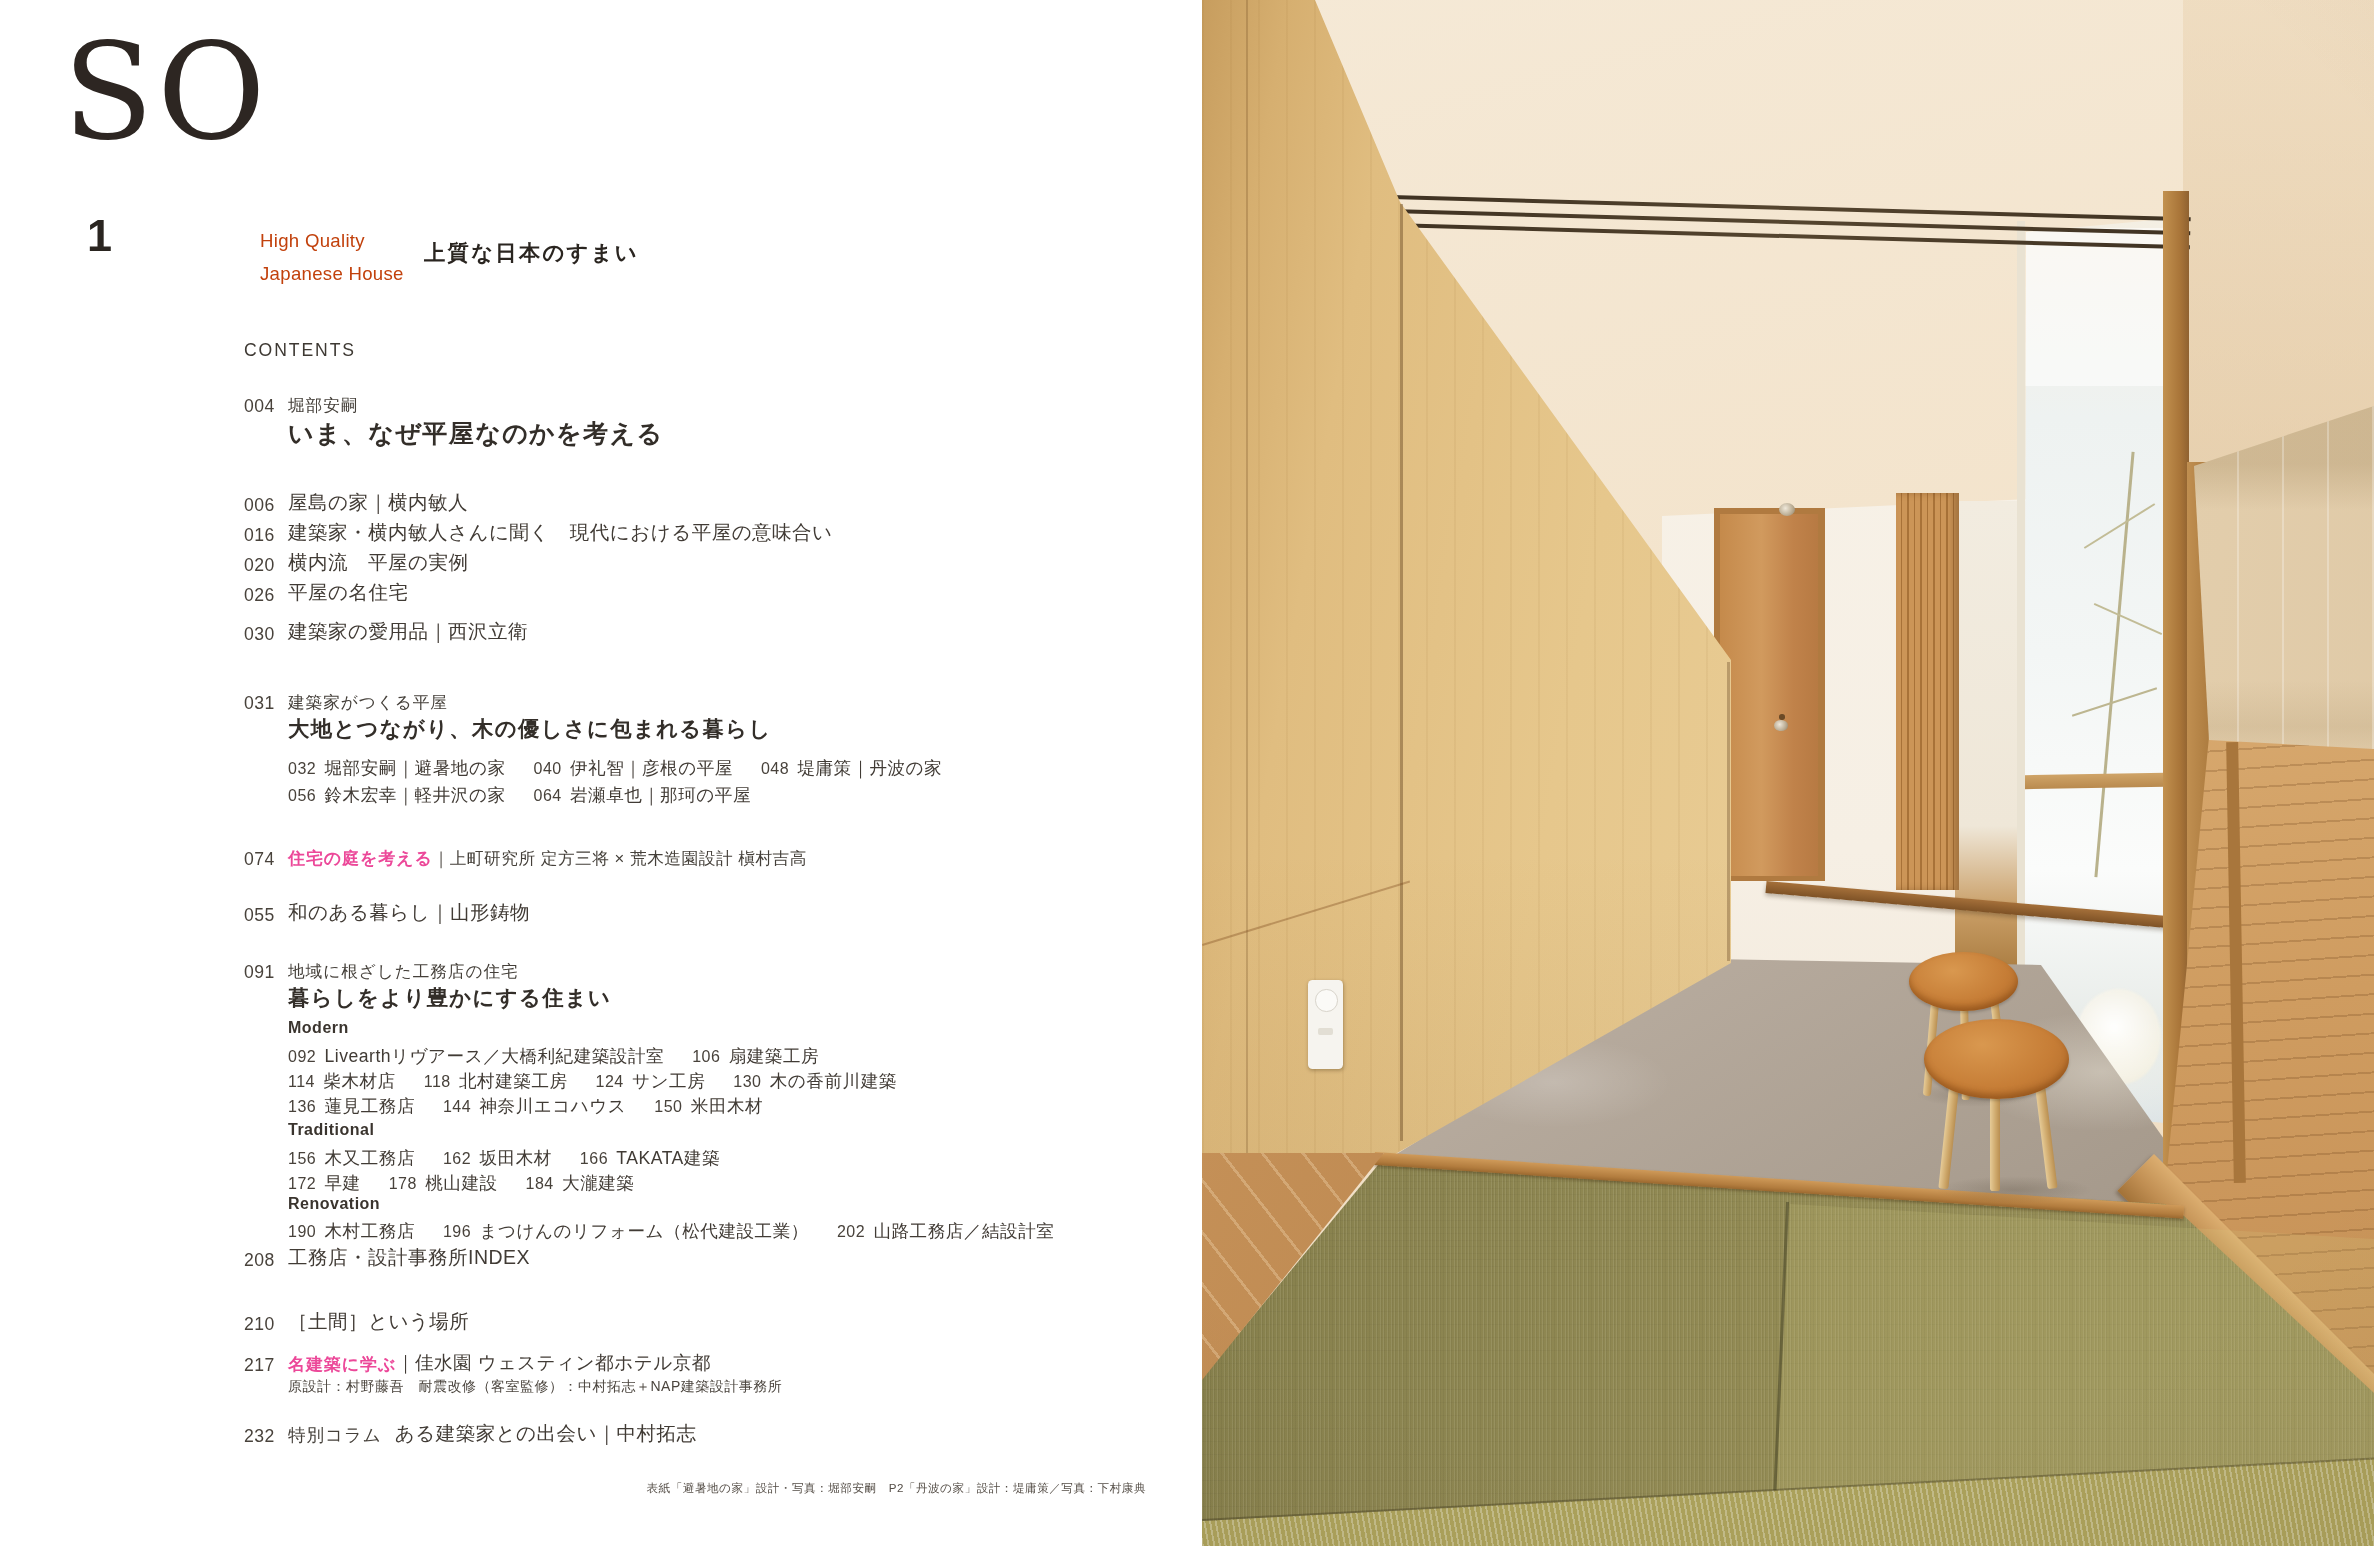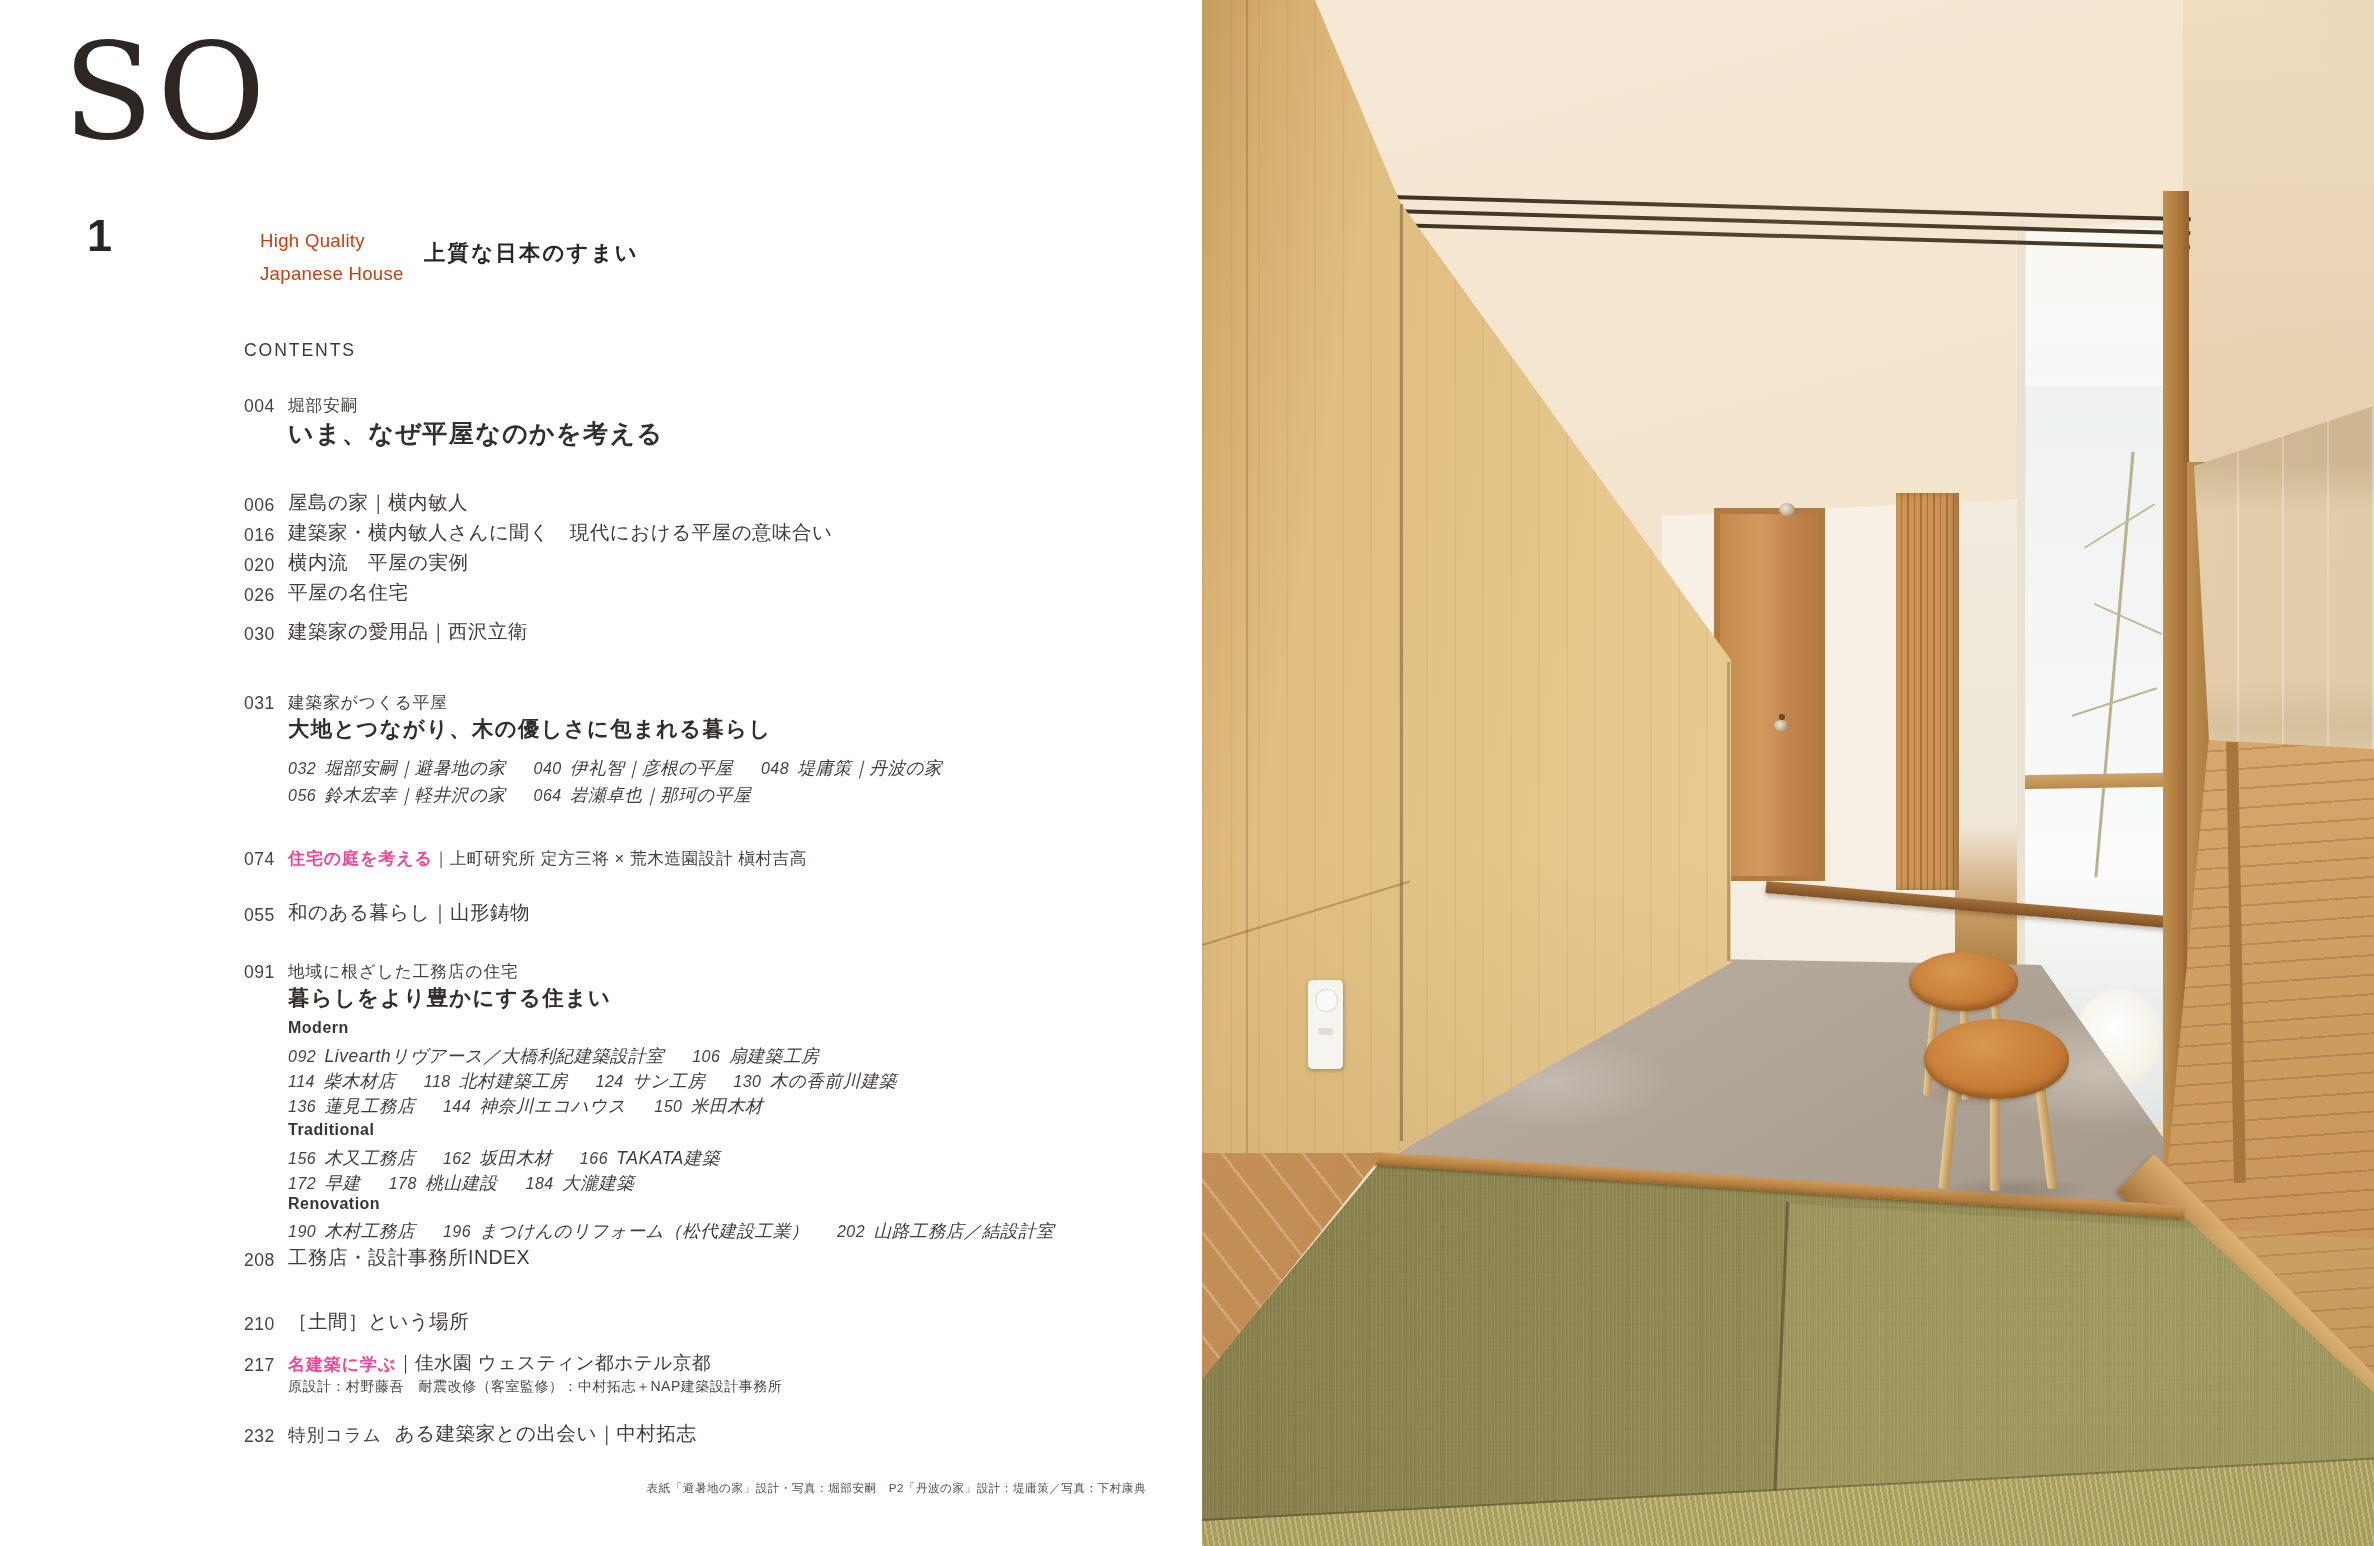--- a/index.html
+++ b/index.html
@@ -16,21 +16,21 @@
   .tag-jp{left:424px;top:238px;font-size:21.3px;font-weight:700;letter-spacing:2.3px;color:#2a2520;}
   .contents{left:244px;top:340px;font-size:17.6px;letter-spacing:1.9px;color:#3e3933;}
 
   .row{position:absolute;left:244px;display:flex;align-items:flex-end;white-space:nowrap;}
   .row .num{font-size:17.6px;color:#48423b;width:44px;flex:none;letter-spacing:0.5px;}
   .row .item{font-size:19.5px;color:#413b35;letter-spacing:0.5px;}
   .row .feat-label{font-size:16.7px;color:#45403a;letter-spacing:0.9px;}
   .headline{position:absolute;left:288px;color:#332e29;letter-spacing:1.4px;font-weight:700;white-space:nowrap;text-align:right;}
   .h1{font-size:25px;}
   .h2{font-size:21.3px;}
-  .subrow{position:absolute;left:288px;display:flex;gap:28px;align-items:baseline;white-space:nowrap;font-style:italic;}
+  .subrow{position:absolute;left:288px;display:flex;gap:28px;align-items:baseline;white-space:nowrap;}
   .sub-entry{display:flex;gap:8.3px;align-items:baseline;}
   .snum{font-size:16px;color:#48423b;letter-spacing:0.5px;}
   .stxt{font-size:17.6px;color:#413b35;letter-spacing:0.5px;}
   .group-label{position:absolute;left:288px;font-size:16px;font-weight:700;color:#3a342e;letter-spacing:0.5px;}
   .t-big{font-size:17px;color:#ec4899;font-weight:600;letter-spacing:0.9px;}
   .t-rest{font-size:18.6px;color:#413b35;letter-spacing:0.5px;}
   .credit-inline{font-size:16.7px;color:#45403a;letter-spacing:0.5px;}
   .credit-line{position:absolute;left:288px;font-size:14px;color:#4b453e;letter-spacing:0.5px;white-space:nowrap;}
   .label-232{font-size:17.6px;color:#45403a;margin-right:13px;letter-spacing:0.9px;}
   .footer-caption{position:absolute;right:56px;top:1481px;font-size:11.6px;color:#554e47;letter-spacing:0.5px;white-space:nowrap;}

